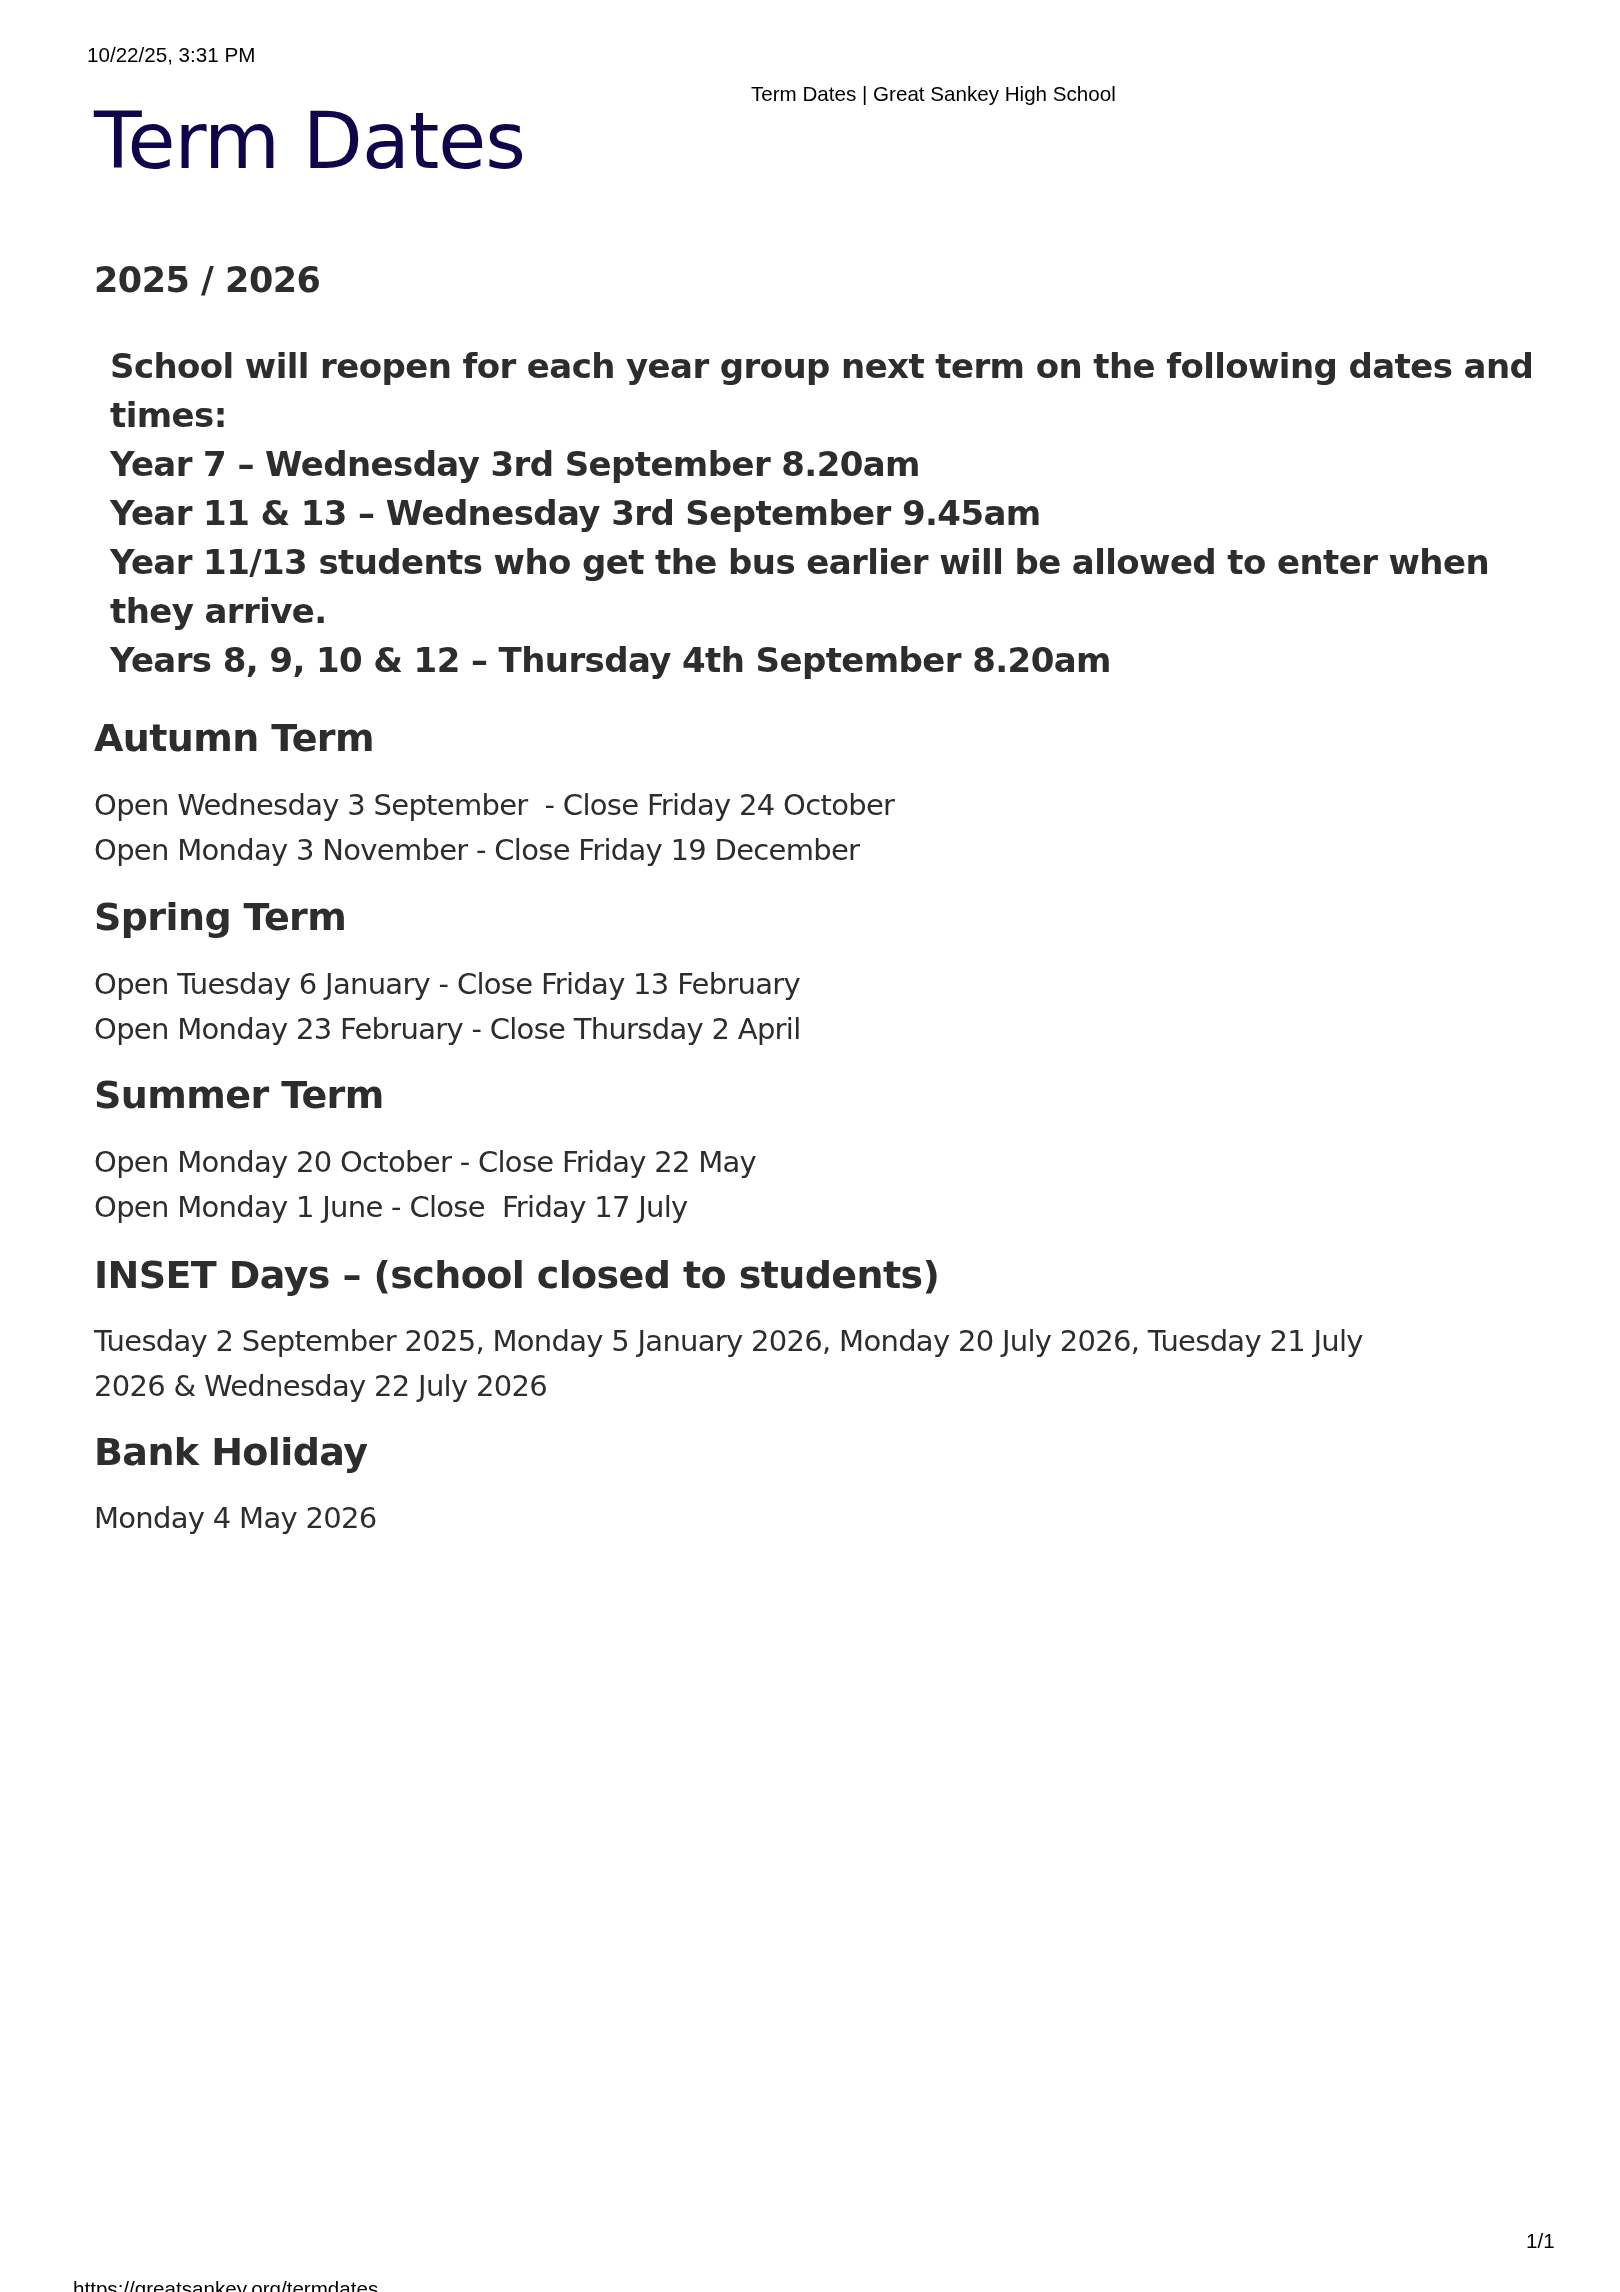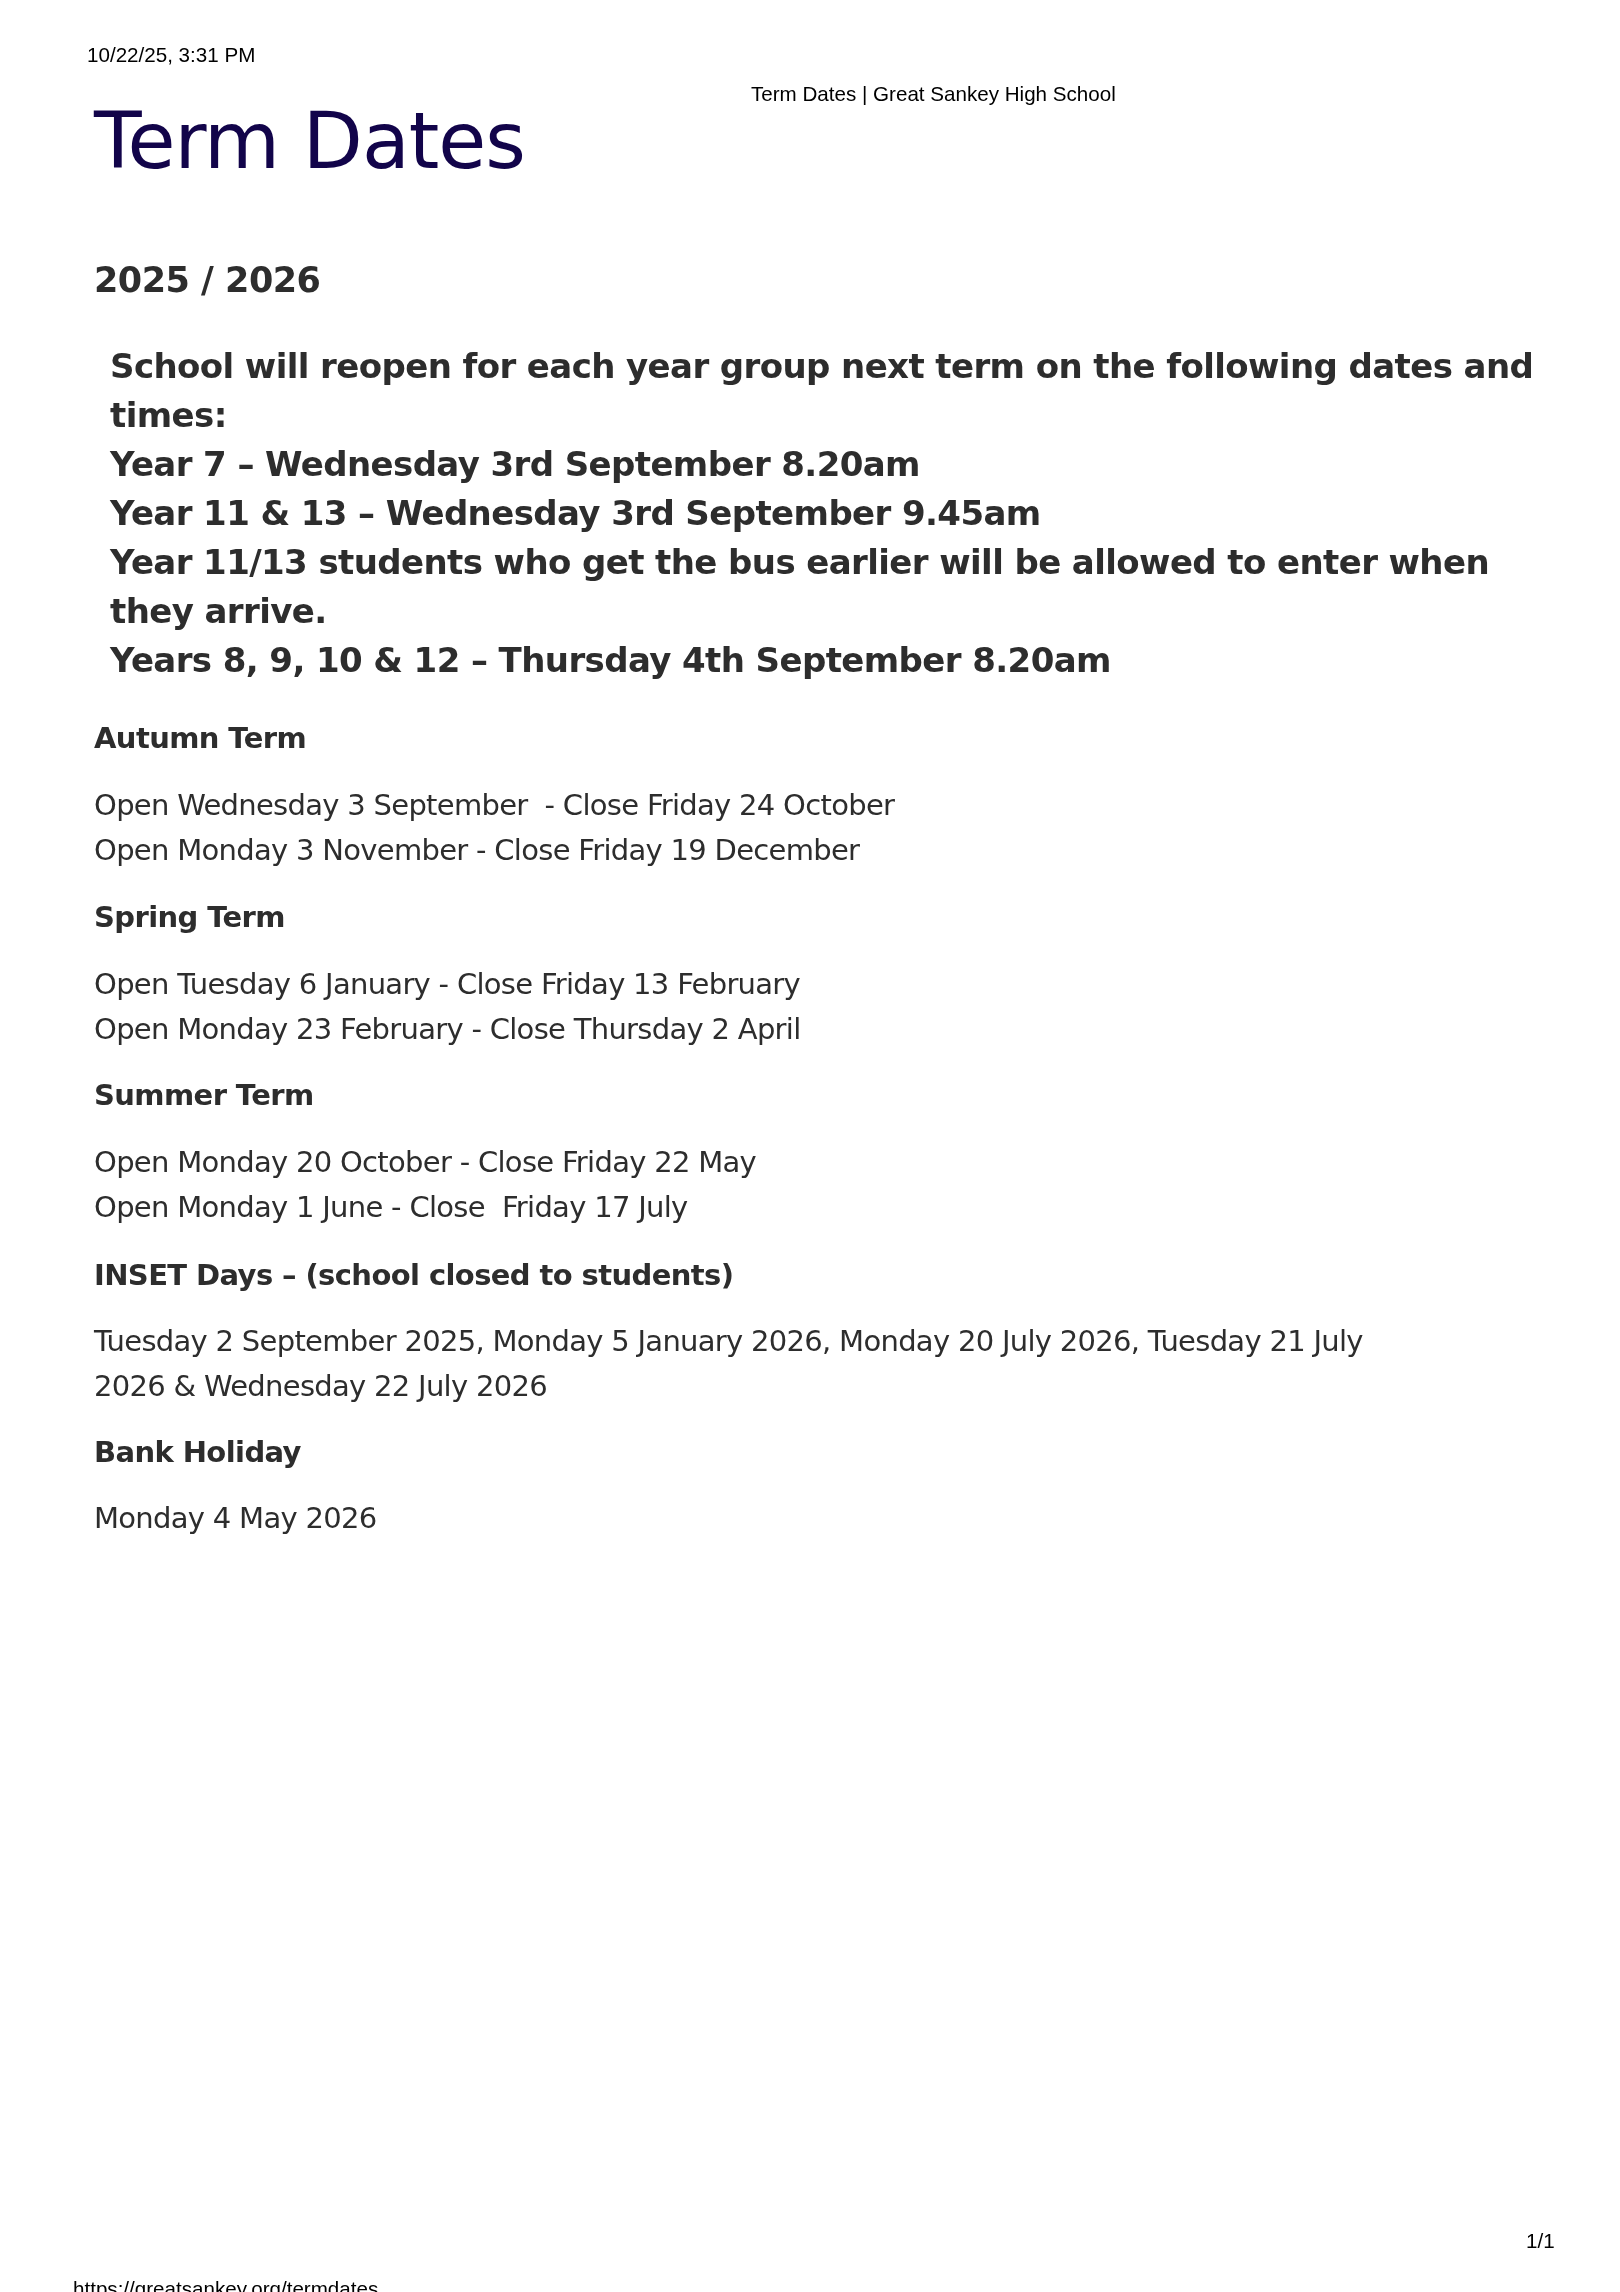--- a/index.html
+++ b/index.html
@@ -29,21 +29,21 @@
       letter-spacing: -0.5px;
     }
     .intro {
       position: absolute; left: 16px; top: 342px; margin: 0; width: 1451px;
       font-size: 34px; font-weight: bold; line-height: 49px; color: #2d2d2d;
       letter-spacing: -0.6px;
     }
     .intro .line { display: block; white-space: nowrap; }
     .sec-head {
       position: absolute; left: 0; margin: 0;
-      font-size: 29px; font-weight: bold; line-height: 39px; color: #2d2d2d;
+      font-size: 38px; font-weight: bold; line-height: 39px; color: #2d2d2d;
       letter-spacing: -0.6px; white-space: nowrap;
     }
     .sec-body {
       position: absolute; left: 0; margin: 0; width: 1451px;
       font-size: 29px; font-weight: normal; line-height: 45px; color: #2d2d2d;
       letter-spacing: -0.7px;
     }
     .sec-body .line { display: block; white-space: pre; }
   </style>
 </head>

